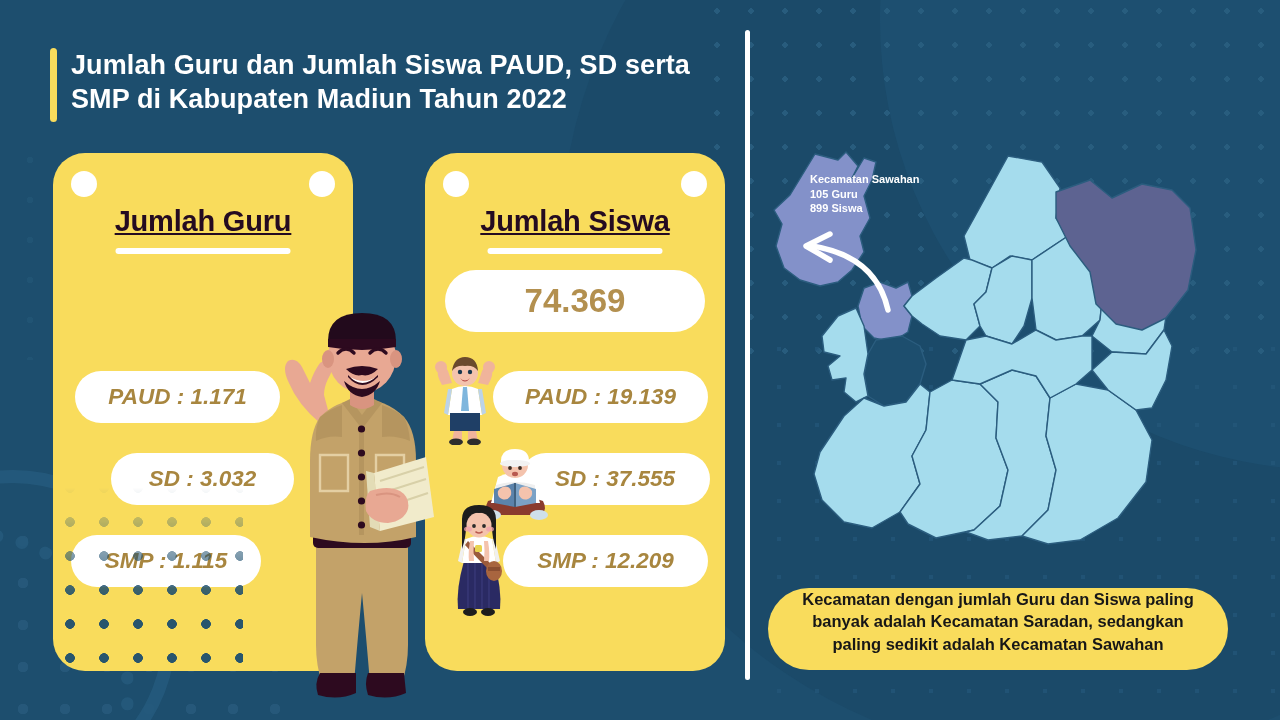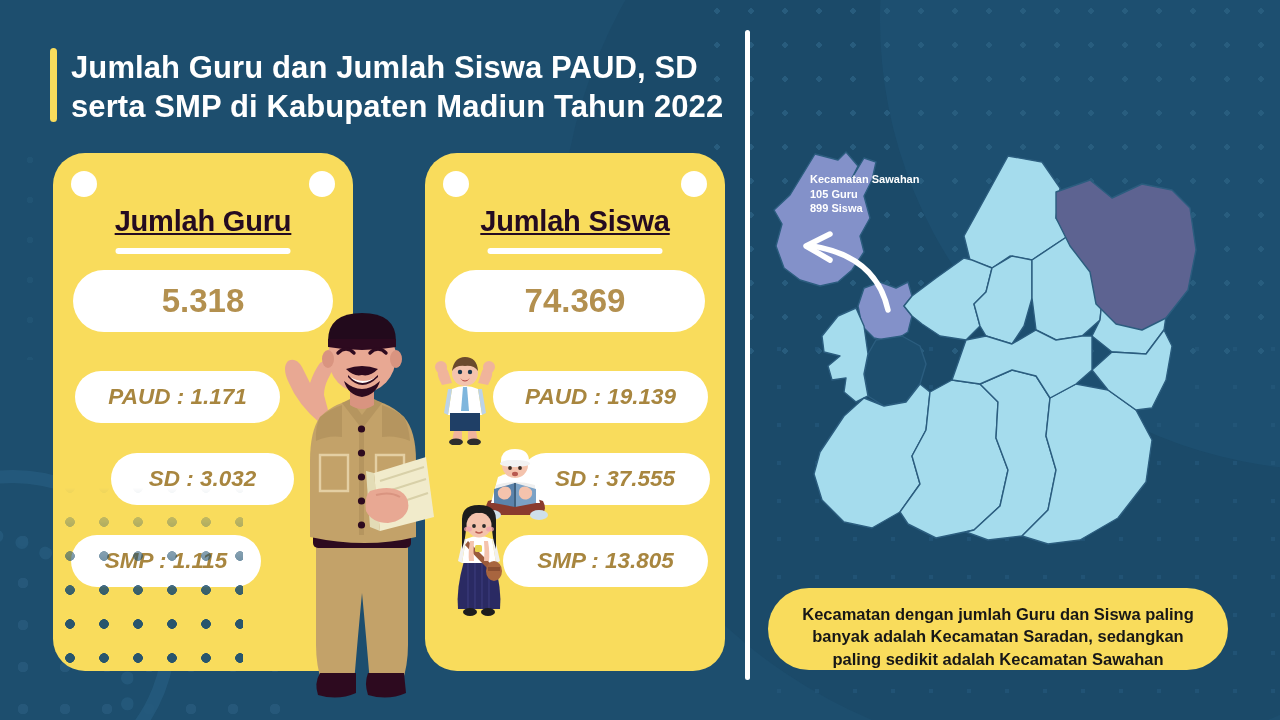--- a/index.html
+++ b/index.html
@@ -47,21 +47,21 @@
     background-size:40px 40px;opacity:.6;
   }
 
   
   .heading{position:absolute;display:flex;gap:14px;align-items:flex-start;}
   .head-bar{width:7px;border-radius:4px;background:#f9dc5c;flex:0 0 auto;}
   .head-text{color:#ffffff;font-weight:bold;line-height:1.26;letter-spacing:.1px;}
 
   #heading-left{left:50px;top:48px;width:690px;}
   #heading-left .head-bar{height:74px;}
-  #heading-left .head-text{font-size:31px;}
+  #heading-left .head-text{font-size:27px;}
 
   #heading-right{left:765px;top:48px;width:470px;}
   #heading-right .head-bar{height:70px;}
   #heading-right .head-text{font-size:24px;}
 
   
   #divider{position:absolute;left:745px;top:30px;width:5px;height:650px;background:#ffffff;border-radius:3px;}
 
   
   .stat-card{
@@ -126,21 +126,21 @@
 
   .map-label{position:absolute;color:#ffffff;font-weight:bold;line-height:1.34;}
   #label-sawahan{left:810px;top:172px;font-size:11px;}
   #label-saradan{left:1075px;top:222px;font-size:16.5px;}
   .map-label .ml-line{display:block;white-space:nowrap;}
 
   
   #note-box{
     position:absolute;left:768px;top:588px;width:460px;height:82px;
     background:#f9dc5c;border-radius:42px;
-    display:flex;align-items:flex-end;justify-content:center;
+    display:flex;align-items:flex-start;justify-content:center;
     box-sizing:border-box;padding:0 18px;
   }
   #note-box .note-text{
     text-align:center;font-size:16.5px;font-weight:bold;color:#171717;line-height:1.35;
   }
 </style>
 </head>
 <body>
 
 <div id="stage">
@@ -164,36 +164,35 @@
   </div>
 
 
   <div id="divider"></div>
 
   <div class="stat-card" id="card-guru">
     <div class="punch left"></div>
     <div class="punch right"></div>
     <div class="card-title">Jumlah Guru</div>
     <div class="card-rule"></div>
-    <div class="big-pill">5.318</div>
     <div class="sub-pill p0">PAUD : 1.171</div>
     <div class="sub-pill p1">SD : 3.032</div>
     <div class="sub-pill p2">SMP : 1.115</div>
     <div class="card-dots"></div>
   </div>
 
   <div class="stat-card" id="card-siswa">
     <div class="punch left"></div>
     <div class="punch right"></div>
     <div class="card-title">Jumlah Siswa</div>
     <div class="card-rule"></div>
     <div class="big-pill">74.369</div>
     <div class="sub-pill p0">PAUD : 19.139</div>
     <div class="sub-pill p1">SD : 37.555</div>
-    <div class="sub-pill p2">SMP : 13.805</div>
+    <div class="sub-pill p2">SMP : 12.209</div>
   </div>
 
   <div class="illus" id="teacher">
     <svg viewBox="0 0 205 410" width="205" height="410" xmlns="http://www.w3.org/2000/svg">
 
       <path d="M58 240 L150 240 L150 340 Q150 360 144 378 L112 378 Q108 330 104 288 Q100 330 96 378 L64 378 Q58 360 58 340 Z" fill="#c3a269"></path>
       <path d="M62 368 L98 368 L98 388 Q80 396 60 390 Q56 378 62 368 Z" fill="#2d0a1f"></path>
       <path d="M110 368 L146 368 L148 388 Q130 396 110 390 Q106 378 110 368 Z" fill="#2d0a1f"></path>
 
       <rect x="55" y="228" width="98" height="15" rx="5" fill="#2d0a1f"></rect>

